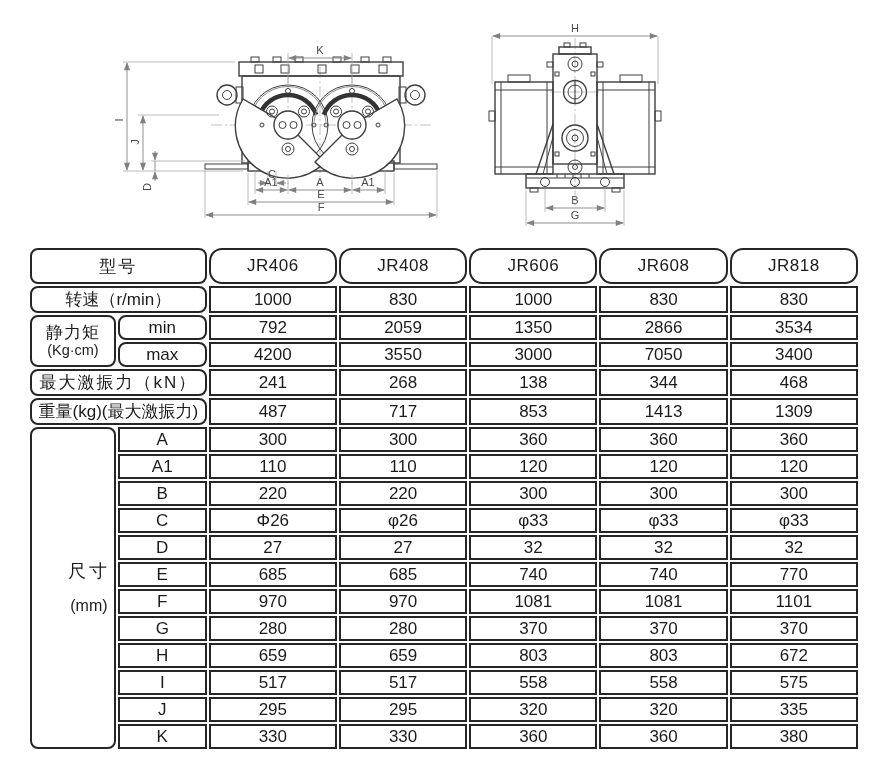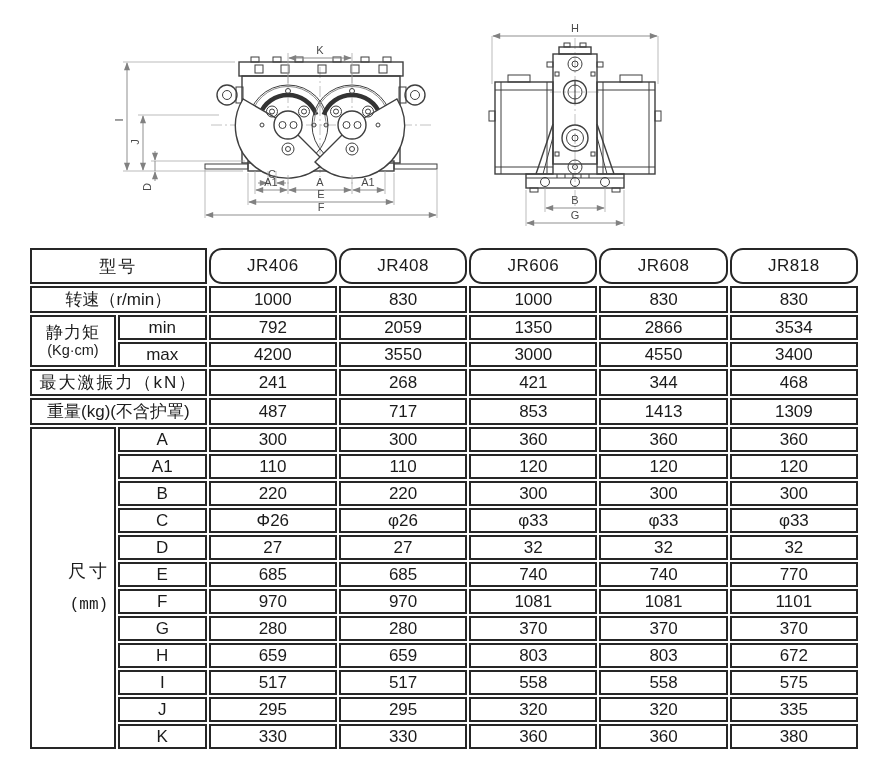--- a/index.html
+++ b/index.html
@@ -47,29 +47,29 @@
     vertical-align: middle;
     padding: 0;
     font-size: 17px;
     color: var(--text, #1b1b1b);
     background: var(--cell_white, #ffffff);
     overflow: hidden;
   }
   tr.hdr  { height: 36px; }
   tr.row  { height: 25px; }
   td.pink  { background: var(--header_pink, #f1a2a0); font-size: 18px; }
-  td.blue  { background: var(--label_blue, #cae4f5); }
+  td.blue  { background: var(--label_blue, #cae4f5); border-radius: 8px; }
   td.cream { background: var(--dim_cream, #fbf3d6); }
   td.modelhead { font-size: 18px; letter-spacing: 0.5px; border-radius: 13px; }
   td.cjk  { letter-spacing: 2px; font-size: 17px; }
   td.tight { letter-spacing: 0; font-size: 16px; }
   .two-line-label { line-height: 1.15; letter-spacing: 1px; }
   .two-line-label .sub { font-size: 14.5px; letter-spacing: 0; }
   td.dimhead div { line-height: 1.2; margin-left: 32px; }
-  td.dimhead .u { font-size: 16px; margin-top: 14px; letter-spacing: 0; font-family: Liberation Mono, monospace; }
+  td.dimhead .u { font-size: 16px; margin-top: 14px; letter-spacing: 0; }
   td.dimhead .t { font-size: 18px; letter-spacing: 3px; }
 </style>
 </head>
 <body>
 
 <div class="page">
 
   <svg id="front-view" class="drawing" width="340" height="200" viewBox="0 0 340 200">
     <defs>
       <marker id="ar1" viewBox="0 0 10 10" refX="9" refY="5" markerWidth="10" markerHeight="8" orient="auto" markerUnits="userSpaceOnUse">
@@ -351,35 +351,35 @@
       <td>1350</td>
       <td>2866</td>
       <td>3534</td>
     </tr>
 
     <tr class="row">
       <td class="blue">max</td>
       <td>4200</td>
       <td>3550</td>
       <td>3000</td>
-      <td>4550</td>
+      <td>7050</td>
       <td>3400</td>
     </tr>
 
     <tr class="row">
       <td class="blue cjk" colspan="2">最大激振力（kN）</td>
       <td>241</td>
       <td>268</td>
-      <td>421</td>
+      <td>138</td>
       <td>344</td>
       <td>468</td>
     </tr>
 
     <tr class="row">
-      <td class="blue tight" colspan="2">重量(kg)(不含护罩)</td>
+      <td class="blue tight" colspan="2">重量(kg)(最大激振力)</td>
       <td>487</td>
       <td>717</td>
       <td>853</td>
       <td>1413</td>
       <td>1309</td>
     </tr>
 
     <tr class="row">
       <td class="blue dimhead" rowspan="12">
         <div class="t">尺寸</div>

